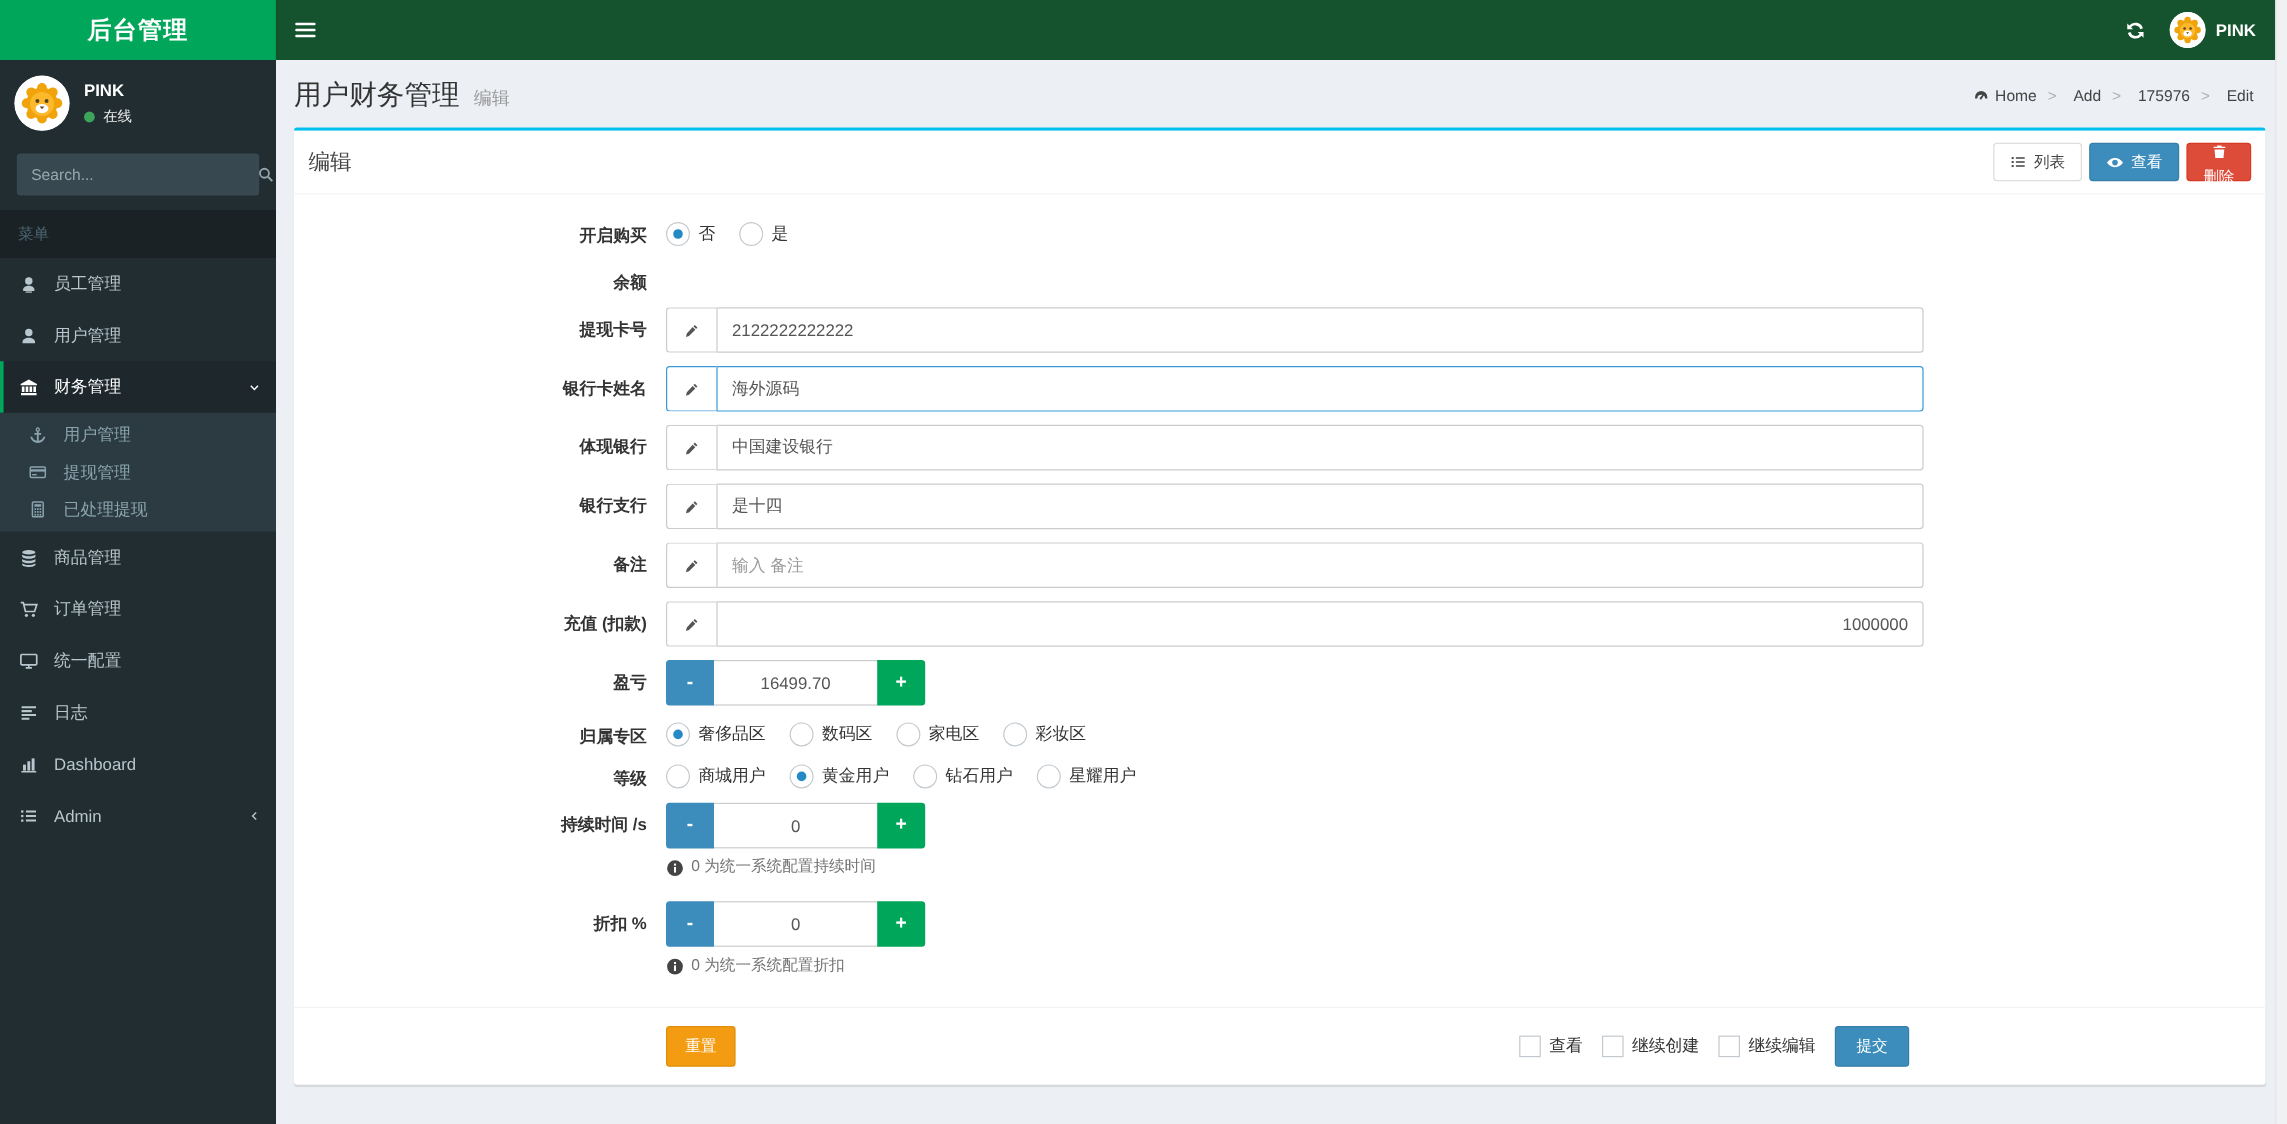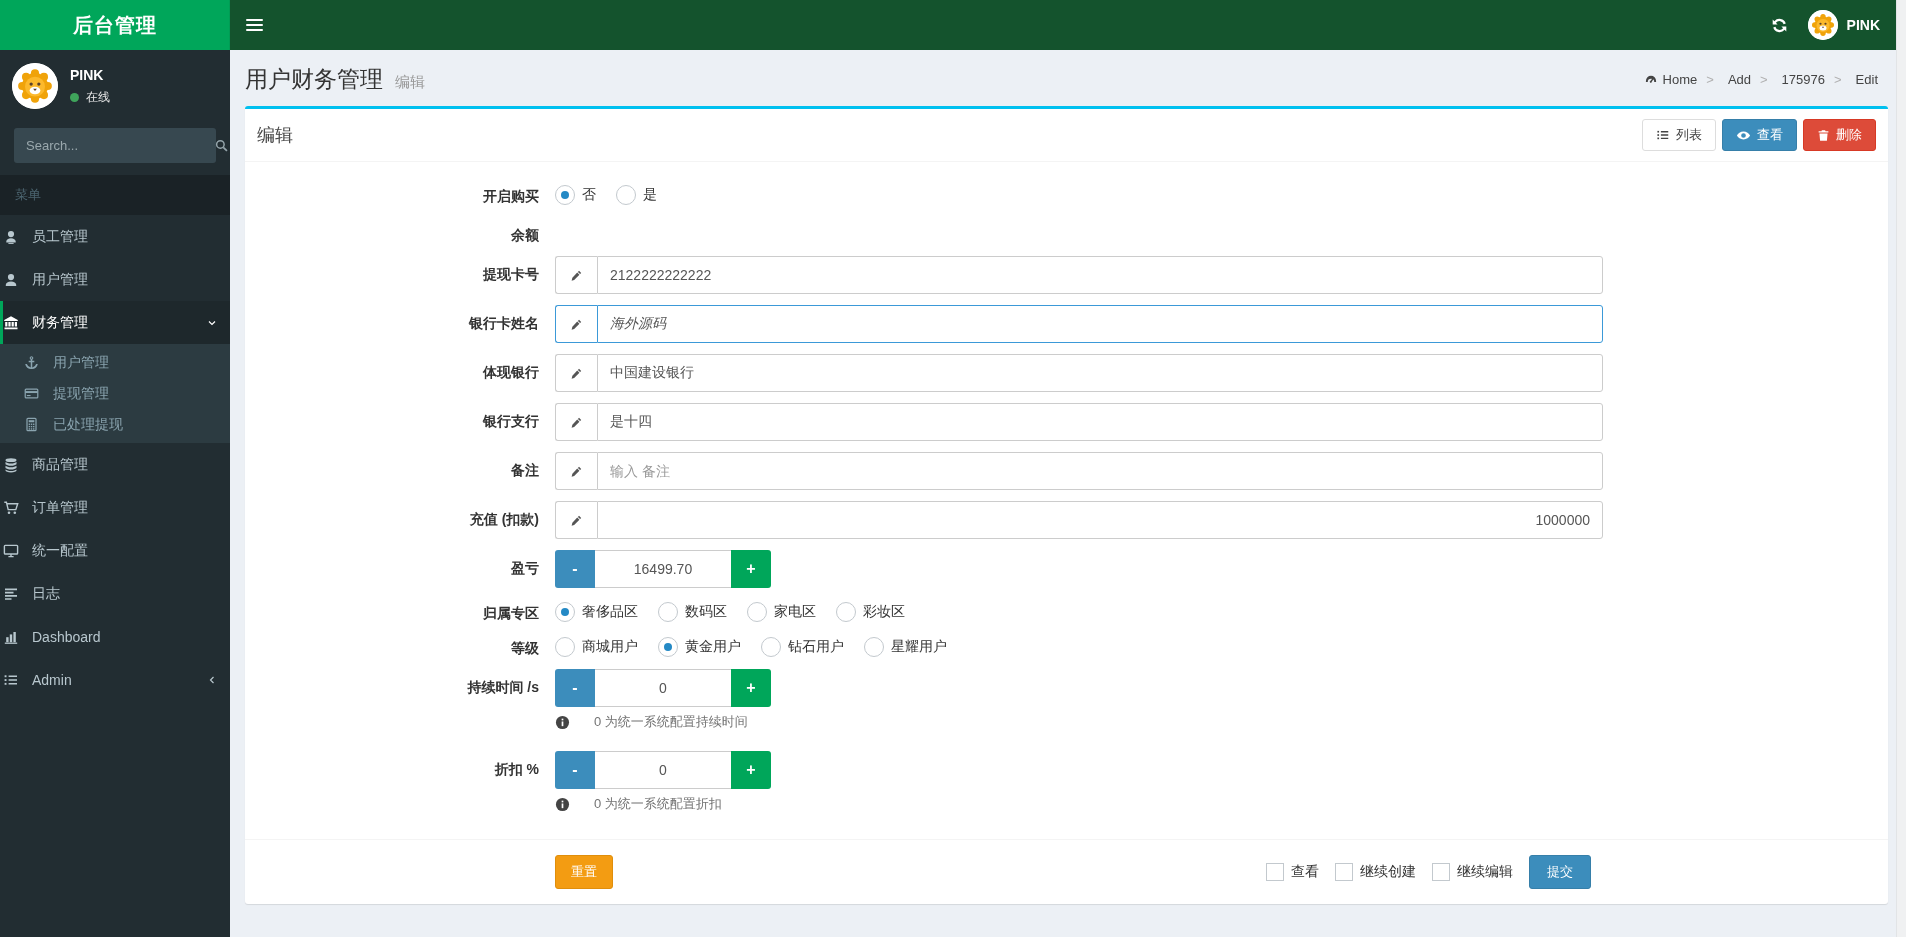--- a/index.html
+++ b/index.html
@@ -27,21 +27,21 @@
   .user-panel { display:flex; align-items:center; gap:12px; padding:13px 12px; }
   .avatar-lg { width:46px; height:46px; border-radius:50%; overflow:hidden; background:#fff; flex:none; }
   .user-name { color:#fff; font-weight:700; font-size:14px; margin-bottom:6px; }
   .user-status { display:flex; align-items:center; gap:7px; color:#ececec; font-size:12px; }
   .dot { width:9px; height:9px; border-radius:50%; background:#3fa45b; }
   .search-box { margin:6px 14px 12px; height:35px; background:#374850; border-radius:3px; display:flex; align-items:center; }
   .search-box input { flex:1; background:transparent; border:none; outline:none; color:#ccc; font-size:13px; padding:0 12px; font-family:inherit; }
   .search-box input::placeholder { color:#9aa8ad; }
   .search-btn { width:36px; height:35px; display:flex; align-items:center; justify-content:center; cursor:pointer; }
   .menu-header { background:#1a2226; color:#4b646f; font-size:13px; padding:11px 15px; }
-  .menu-item { height:43px; display:flex; align-items:center; padding-right:12px;
+  .menu-item { height:43px; display:flex; align-items:center; padding-left:13px; padding-right:12px;
                color:#b8c7ce; font-size:14px; border-left:3px solid transparent; cursor:pointer; }
   .menu-item .mi-icon { width:29px; flex:none; display:flex; }
   .menu-item .mi-label { flex:1; }
   .menu-item.active { background:#1e282c; border-left-color:#00a65a; color:#fff; }
   .submenu { background:#2c3b41; padding:3px 0; }
   .submenu .menu-item { height:31px; padding-left:21px; color:#8aa4af; font-size:14px; }
 
   
   .content { margin-left:230px; height:887px; margin-top:50px; }
   .content-header { padding:14px 28px 11px 15px; display:flex; align-items:center; justify-content:space-between; }
@@ -53,54 +53,54 @@
 
   .box { margin:0 18px 0 15px; background:#fff; border-top:3px solid #00c0ef; border-radius:3px;
          box-shadow:0 1px 1px rgba(0,0,0,.1); }
   .box-header { padding:10px 12px; display:flex; align-items:center; justify-content:space-between; border-bottom:1px solid #f4f4f4; }
   .box-title { font-size:18px; color:#444; }
   .hdr-btns { display:flex; gap:6px; }
   .btn { height:32px; padding:0 13px; border-radius:3px; font-size:13px; display:inline-flex; align-items:center; gap:6px;
          border:1px solid transparent; cursor:pointer; font-family:inherit; background:#fff; }
   .btn-default { border-color:#ddd; color:#444; }
   .btn-blue { background:#3c8dbc; border-color:#367fa9; color:#fff; }
-  .btn-red { background:#dd4b39; border-color:#d73925; color:#fff; }
+  .btn-red { background:#dd4b39; border-color:#d73925; color:#fff;flex-direction:column; }
   .btn-orange { background:#f39c12; border-color:#e08e0b; color:#fff; height:34px; padding:0 15px; }
   .btn-submit { background:#3c8dbc; border-color:#367fa9; color:#fff; height:34px; padding:0 17px; }
 
   .box-body { padding:20px 10px 6px; }
   .form-group { display:flex; margin-bottom:11px; }
   .control-label { width:300px; flex:none; text-align:right; padding:10px 16px 0 0; font-weight:700; color:#333; }
   .controls { width:1048px; }
   .form-control { width:100%; height:38px; border:1px solid #ccc; border-radius:3px; background:#fff;
                   padding:0 12px; font-size:14px; color:#555; font-family:inherit; outline:none; }
   .form-control::placeholder { color:#999; }
   .input-group { display:flex; width:100%; }
   .addon { width:42px; flex:none; border:1px solid #ccc; border-right:none; border-radius:3px 0 0 3px;
            background:#fff; display:flex; align-items:center; justify-content:center; }
   .input-group .form-control { border-radius:0 3px 3px 0; }
   .input-group.focused .addon { border-color:#3b99d8; }
-  .input-group.focused .form-control { border-color:#3b99d8;font-style:italic; }
+  .input-group.focused .form-control { border-color:#3b99d8; }
   .txt-right { text-align:right; }
 
   .spinner { display:flex; width:216px; height:38px; }
   .spin-btn { width:40px; flex:none; color:#fff; display:flex; align-items:center; justify-content:center;
               font-size:16px; font-weight:700; cursor:pointer; }
   .spin-minus { background:#3c8dbc; border-radius:3px 0 0 3px; }
   .spin-plus  { background:#00a65a; border-radius:0 3px 3px 0; }
   .spin-input { flex:1; border:1px solid #ccc; border-left:none; border-right:none; text-align:center;
                 font-size:14px; color:#555; outline:none; font-family:inherit; min-width:0; }
 
   .opt-row { display:flex; align-items:center; padding-top:8px; }
   .opt { display:flex; align-items:center; margin-right:20px; cursor:pointer; color:#333; }
   .radio { width:20px; height:20px; border-radius:50%; border:1px solid #c3c9ce; background:#fff; margin-right:7px; position:relative; flex:none; }
   .radio.checked::after { content:""; position:absolute; left:5px; top:5px; width:8px; height:8px; border-radius:50%; background:#2489c5; }
   .checkbox { width:18px; height:18px; border:1px solid #c3c9ce; background:#fff; margin-right:7px; flex:none; }
 
-  .hint { display:flex; align-items:center; gap:24px; color:#737373; font-size:13px; margin:6px 0 20px; }
+  .hint { display:flex; align-items:flex-end; gap:6px; color:#737373; font-size:13px; margin:6px 0 20px; }
 
   .box-footer { border-top:1px solid #f4f4f4; padding:15px 10px; display:flex; align-items:center; justify-content:space-between; }
   .footer-left { margin-left:300px; }
   .footer-right { display:flex; align-items:center; gap:16px; margin-right:287px; }
 
   .scroll-strip { position:absolute; top:0; right:0; width:10px; height:100%; background:#f0f1f2; border-left:1px solid #e2e4e6; z-index:30; }
 </style>
 </head>
 <body>
 

